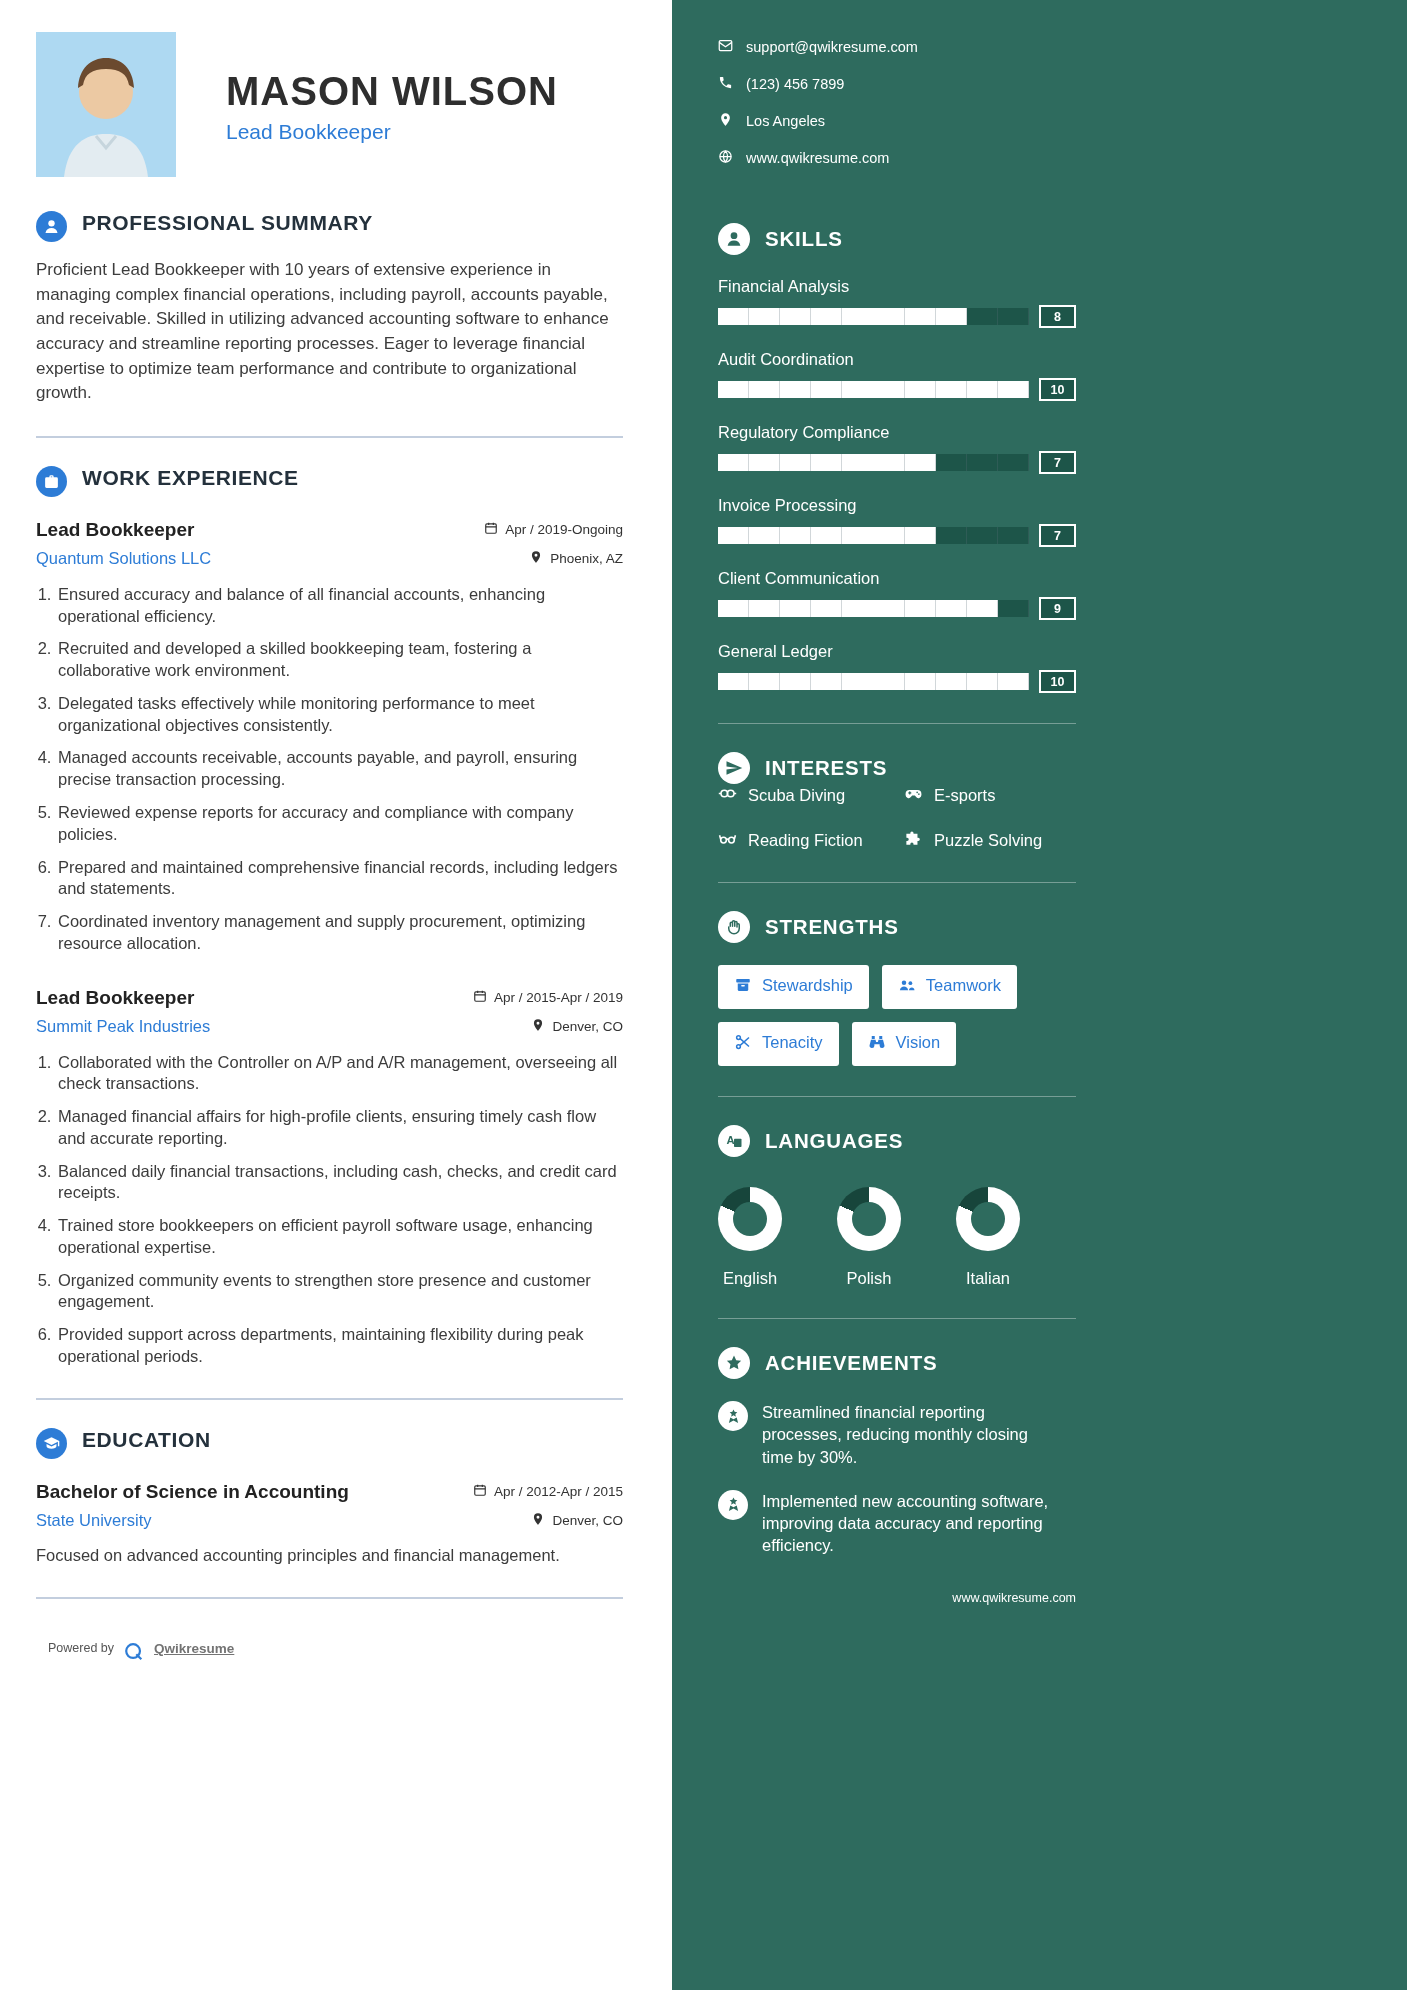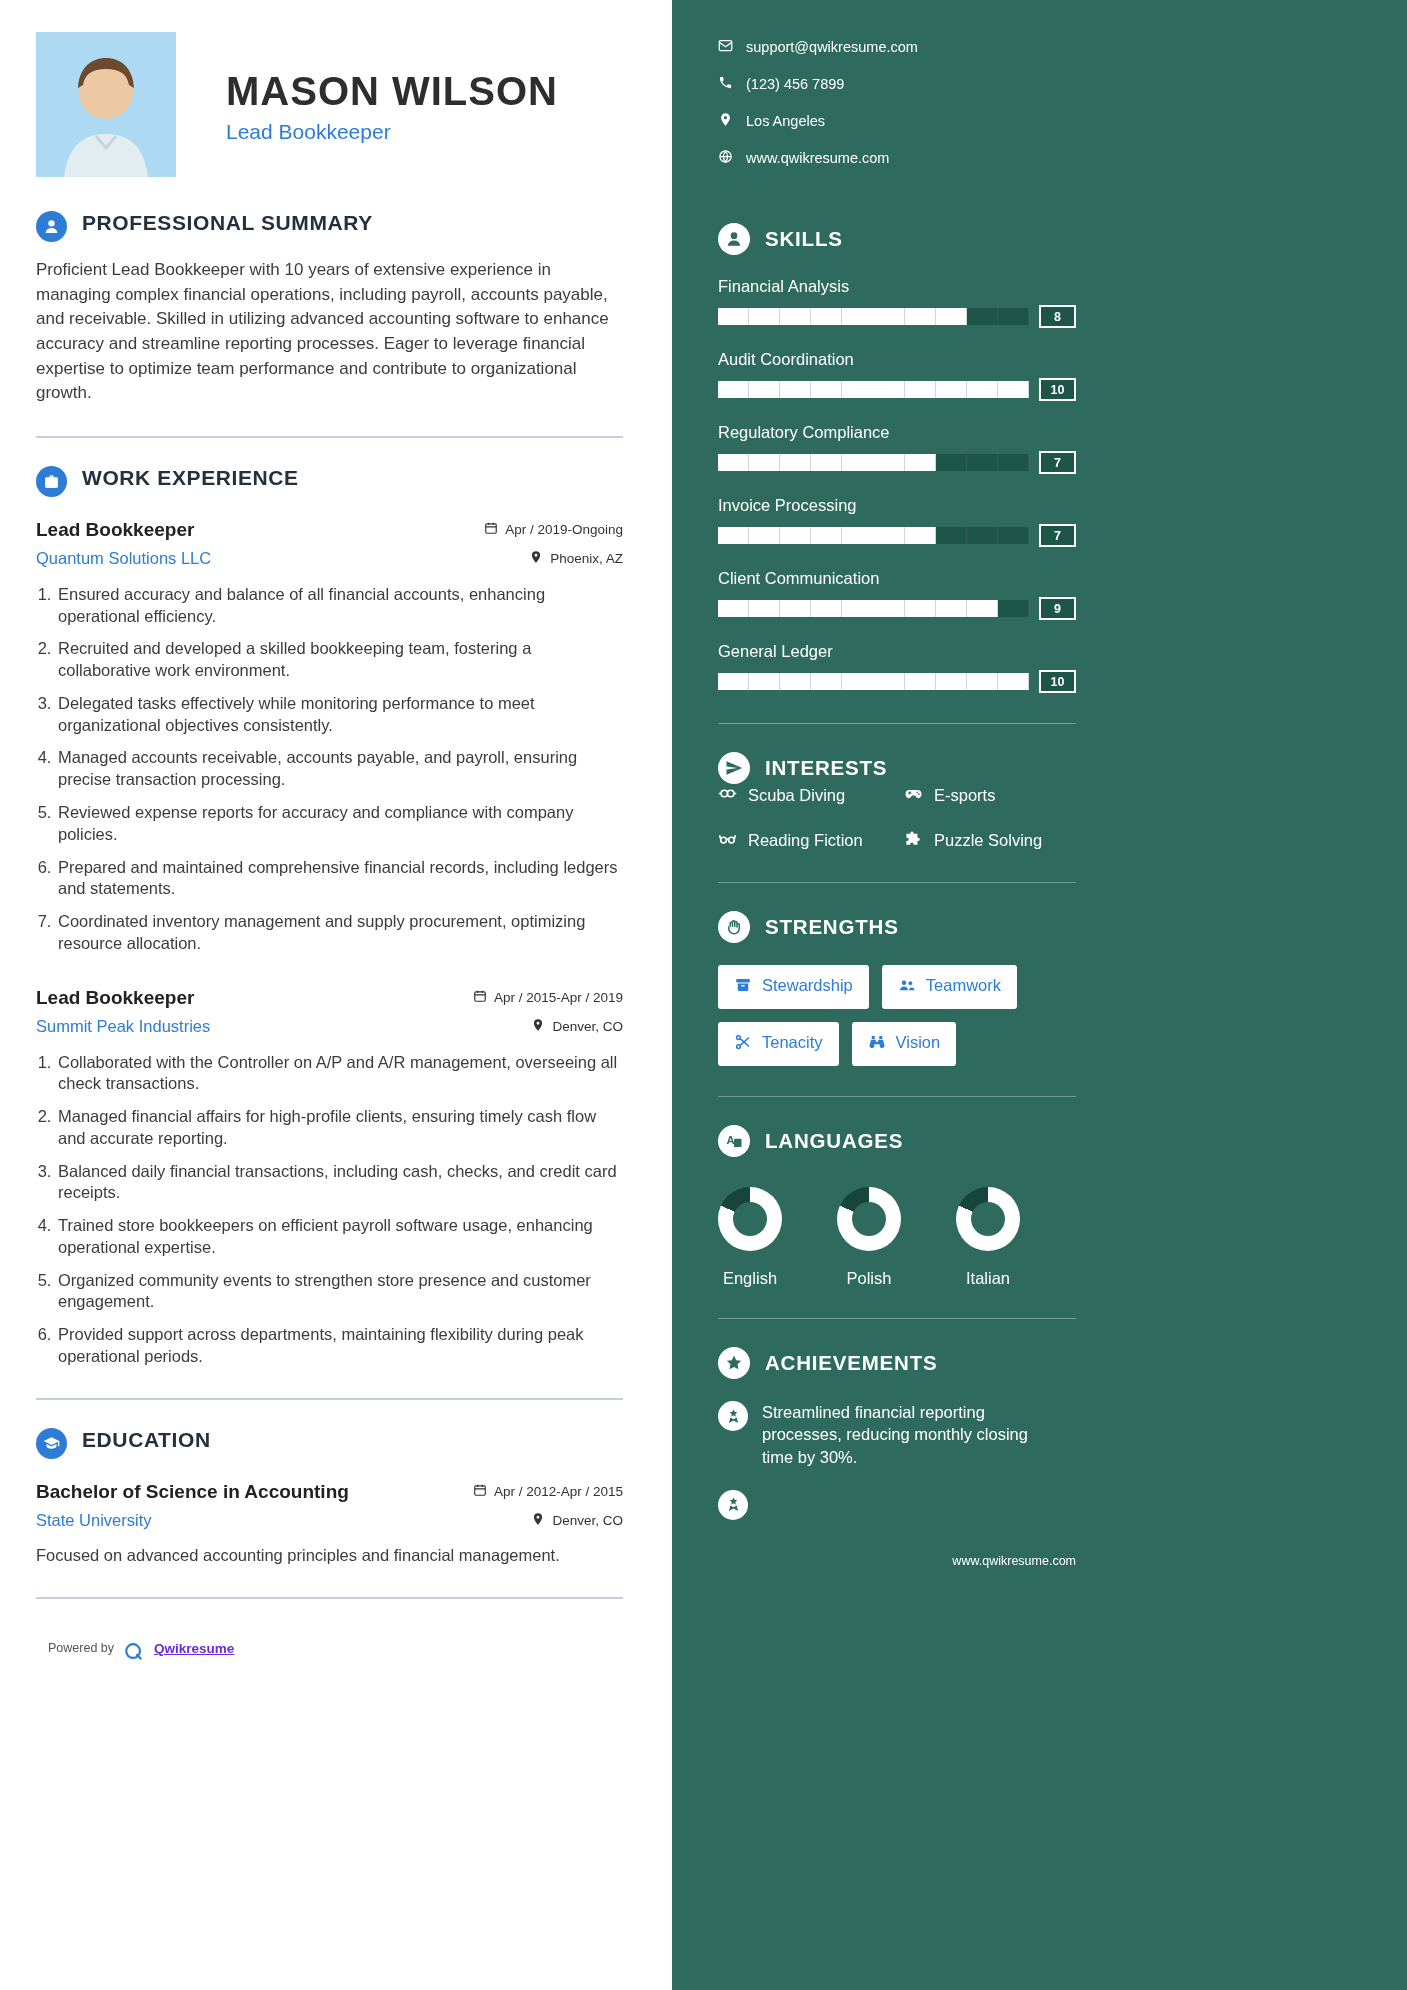--- a/index.html
+++ b/index.html
@@ -34,21 +34,21 @@
   .meta { display:flex; align-items:center; gap:7px; font-size:13.5px; color:#333; }
   .meta svg { width:14px; height:14px; }
   ol.bullets { margin:16px 0 0 0; padding-left:20px; }
   ol.bullets li { font-size:16.5px; line-height:1.32; margin-bottom:11px; color:#3c3c3c; padding-left:2px; }
 
   .edu-note { margin-top:14px; font-size:16.5px; line-height:1.4; }
 
   .powered { display:flex; gap:9px; margin-top:42px; margin-left:12px; }
   .powered-label { font-size:12.5px; color:#555; }
   .brand-logo svg { width:22px; height:22px; display:block; }
-  .brand-name { font-size:13.5px; font-weight:bold; color:#6d28d9; text-decoration:underline; }
+  .brand-name { font-size:13.5px; font-weight:bold; color:#737373; text-decoration:underline; }
 
   
   .right { width:735px; background:#2e6b5e; color:#fff; padding:38px 0 40px 46px; }
   .right-inner { width:358px; }
 
   .contact-row { display:flex; align-items:center; gap:13px; margin-bottom:19px; font-size:14.5px; }
   .contact-row svg { width:15px; height:15px; flex:none; }
   .contact-row a { color:#fff; text-decoration:none; }
 
   .rsec-head { display:flex; align-items:center; gap:15px; }
@@ -535,20 +535,21 @@
           </span>
           <p class="achv-text">Streamlined financial reporting processes, reducing monthly closing time by 30%.</p>
         </div>
         <div class="achv">
           <span class="achv-icon">
             <svg viewBox="0 0 24 24" fill="currentColor">
                 <path d="M12 2l1.6 3.4 3.8.5-2.8 2.6.7 3.7L12 10.4l-3.3 1.8.7-3.7-2.8-2.6 3.8-.5z"></path>
                 <path d="M7.5 13.5 5.5 21l6.5-3.5L18.5 21l-2-7.5-4.5 2.4z"></path>
               </svg>
           </span>
+          <p class="achv-text">Implemented new accounting software, improving data accuracy and reporting efficiency.</p>
         </div>
       </section>
 
       <div class="right-footer">
         <a href="#">www.qwikresume.com</a>
       </div>
 
     </div>
   </div>
 </div>

